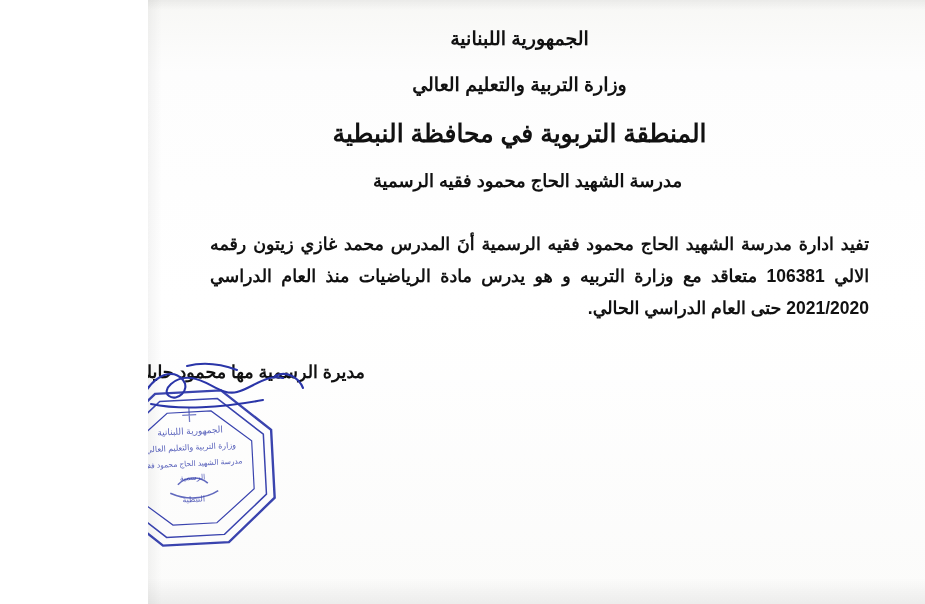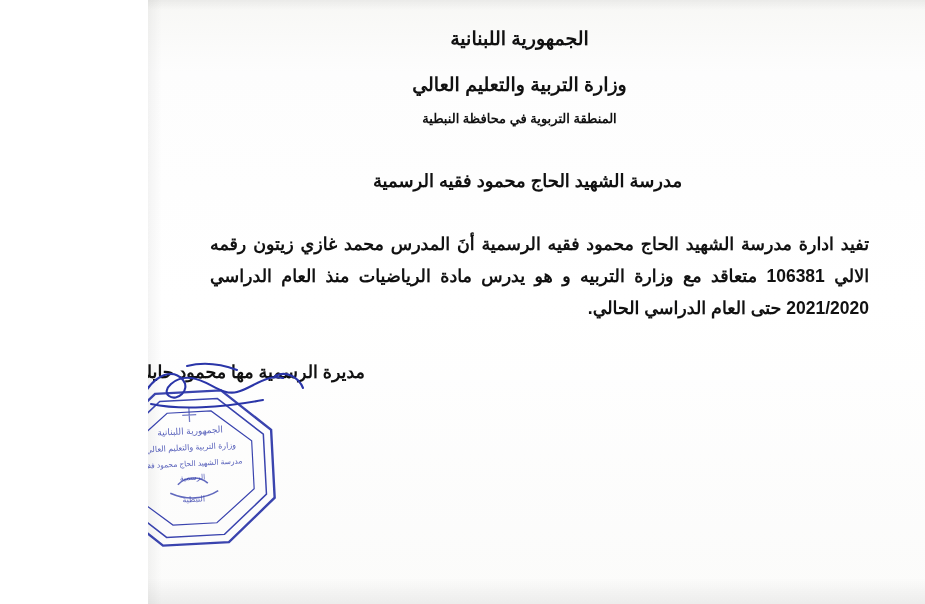--- a/index.html
+++ b/index.html
@@ -56,21 +56,21 @@
     text-align: center;
     direction: rtl;
   }
   .header-line {
     font-weight: bold;
     color: #111111;
     letter-spacing: 0;
   }
   .header-line.l1 { font-size: 19px; line-height: 30px; margin-right: 34px; }
   .header-line.l2 { font-size: 19px; line-height: 30px; margin-top: 16px; margin-right: 34px; }
-  .header-line.l3 { font-size: 13px; line-height: 30px; margin-top: 4px; margin-right: 34px; }
+  .header-line.l3 { font-size: 25px; line-height: 30px; margin-top: 18px; margin-right: 34px; }
 
   .school-line {
     position: absolute;
     top: 170px;
     right: 0;
     left: 0;
     text-align: center;
     font-size: 18px;
     font-weight: bold;
     color: #111111;

